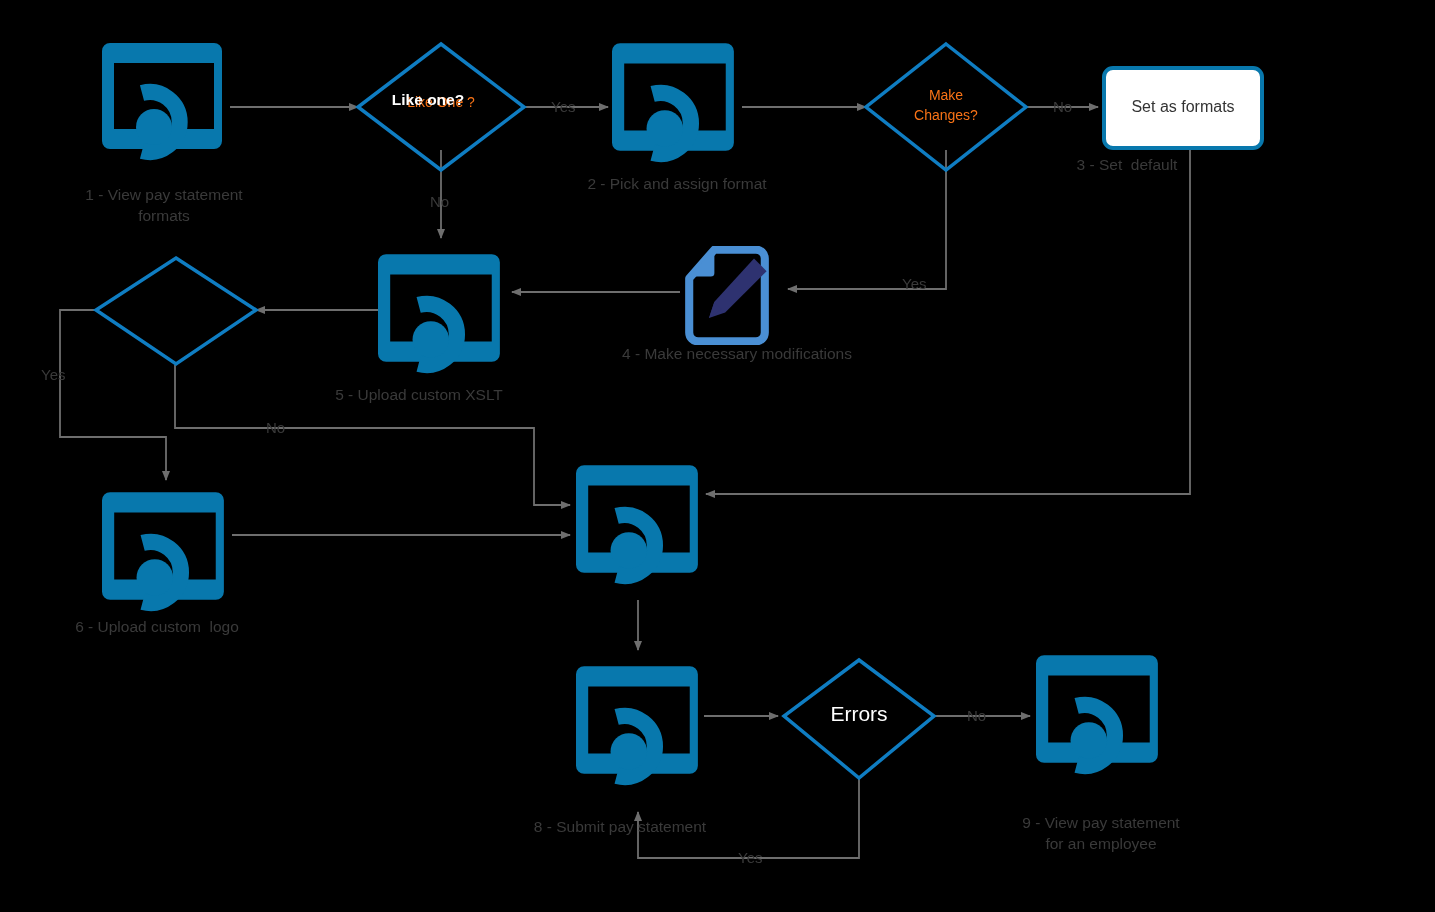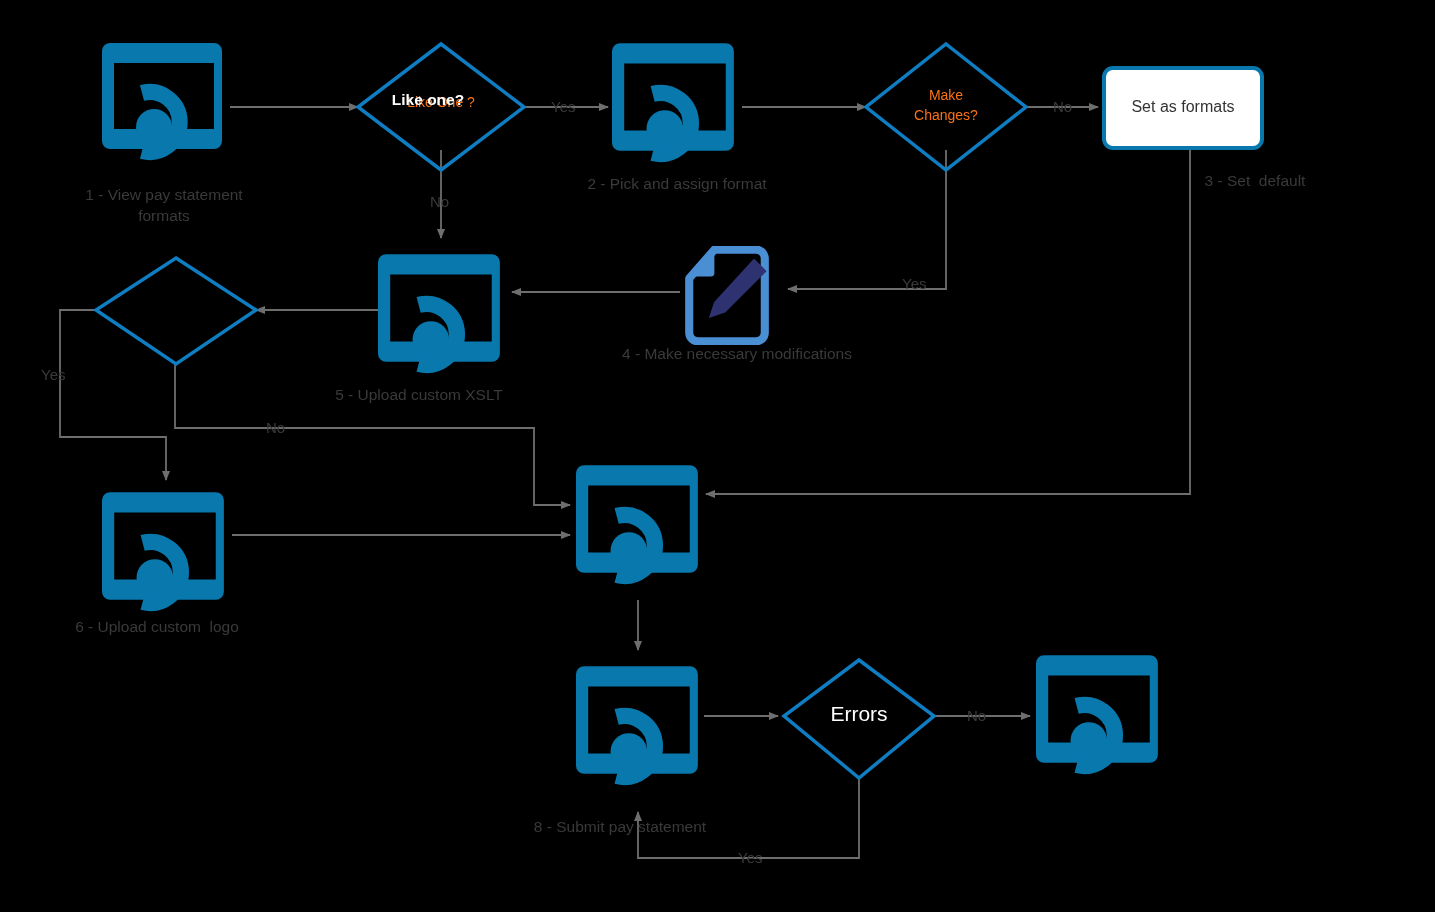--- a/index.html
+++ b/index.html
@@ -186,25 +186,27 @@
   <div class="shape-text gray" style="left:886px; top:85px; width:120px;">Make
 Changes?</div>
 
   <div class="shape-text dark" style="left:1104px; top:97px; width:158px;">Set as formats</div>
 
   <div class="shape-text white" style="left:799px; top:704px; width:120px;">Errors</div>
 
   <div class="node-label" style="left:44px; top:184px; width:240px;">1 - View pay statement
 formats</div>
   <div class="node-label" style="left:547px; top:173px; width:260px;">2 - Pick and assign format</div>
-  <div class="node-label" style="left:1160px; top:154px; width:190px;margin-top:16px;">3 - Set  default</div>
+  <div class="node-label" style="left:1032px; top:154px; width:190px;">3 - Set  default</div>
   <div class="node-label" style="left:587px; top:343px; width:300px;">4 - Make necessary modifications</div>
   <div class="node-label" style="left:303px; top:384px; width:232px;">5 - Upload custom XSLT</div>
   <div class="node-label" style="left:42px; top:616px; width:230px;">6 - Upload custom  logo</div>
   <div class="node-label" style="left:500px; top:816px; width:240px;">8 - Submit pay statement</div>
+  <div class="node-label" style="left:986px; top:812px; width:230px;">9 - View pay statement
+for an employee</div>
 
   <div class="edge-label" style="left:551px; top:98px;">Yes</div>
   <div class="edge-label" style="left:430px; top:193px;">No</div>
   <div class="edge-label" style="left:1053px; top:98px;">No</div>
   <div class="edge-label" style="left:902px; top:275px;">Yes</div>
   <div class="edge-label" style="left:41px; top:366px;">Yes</div>
   <div class="edge-label" style="left:266px; top:419px;">No</div>
   <div class="edge-label" style="left:967px; top:707px;">No</div>
   <div class="edge-label" style="left:738px; top:849px;">Yes</div>
 

